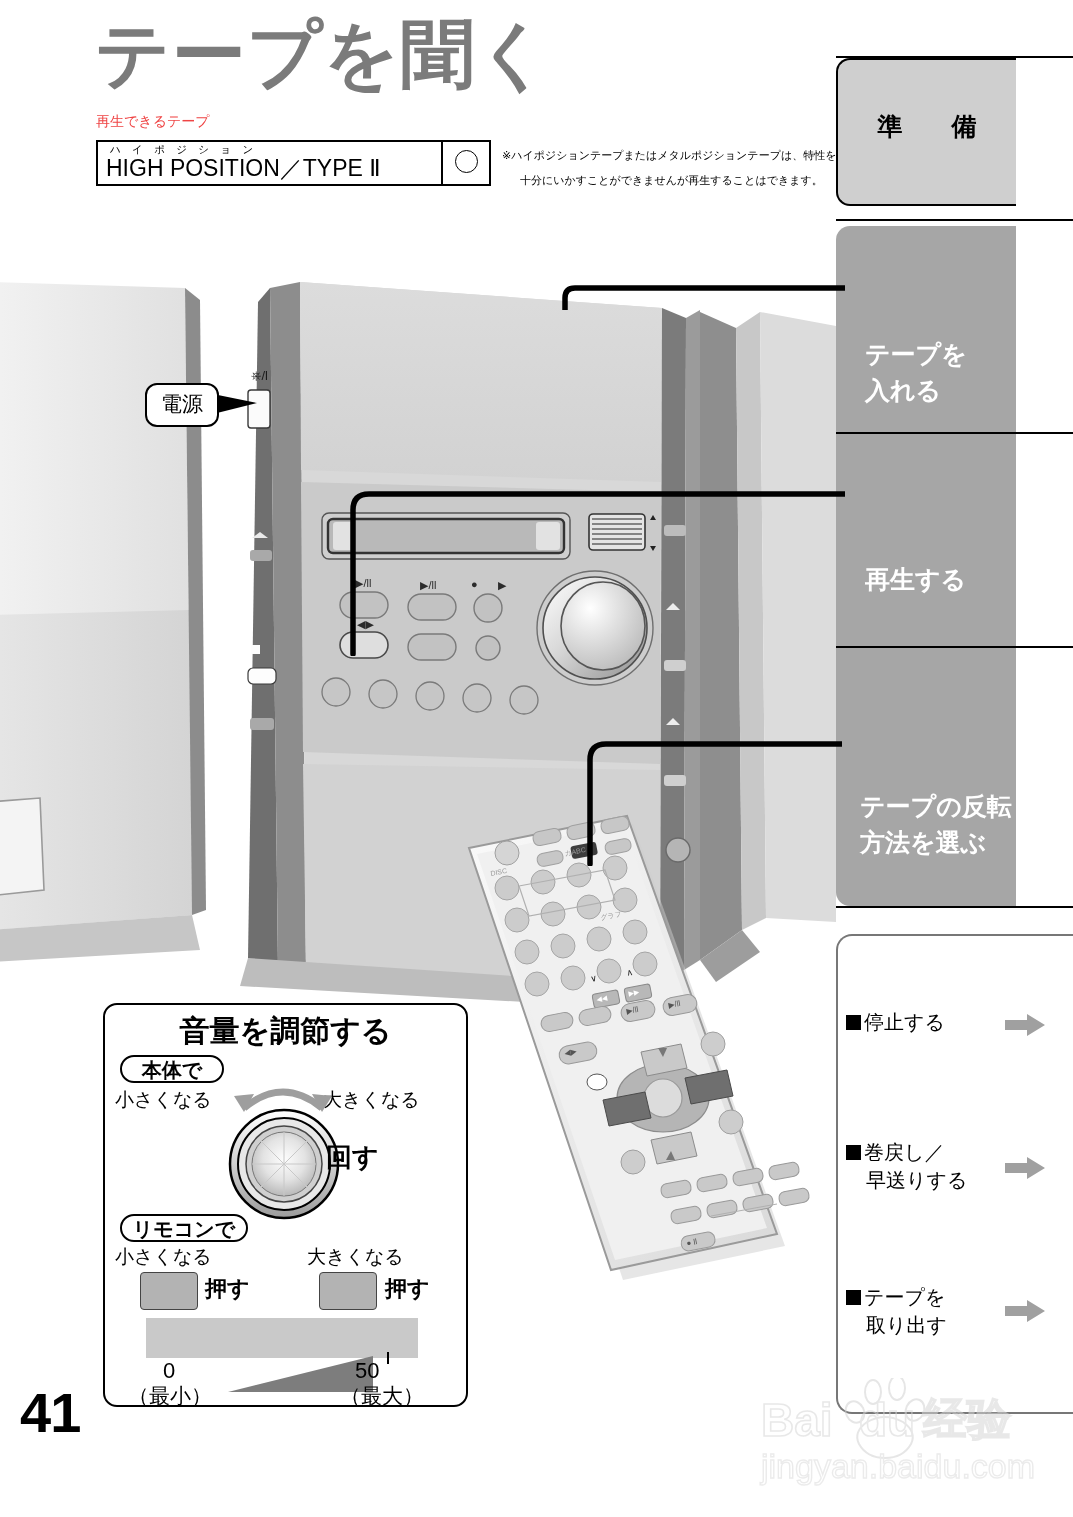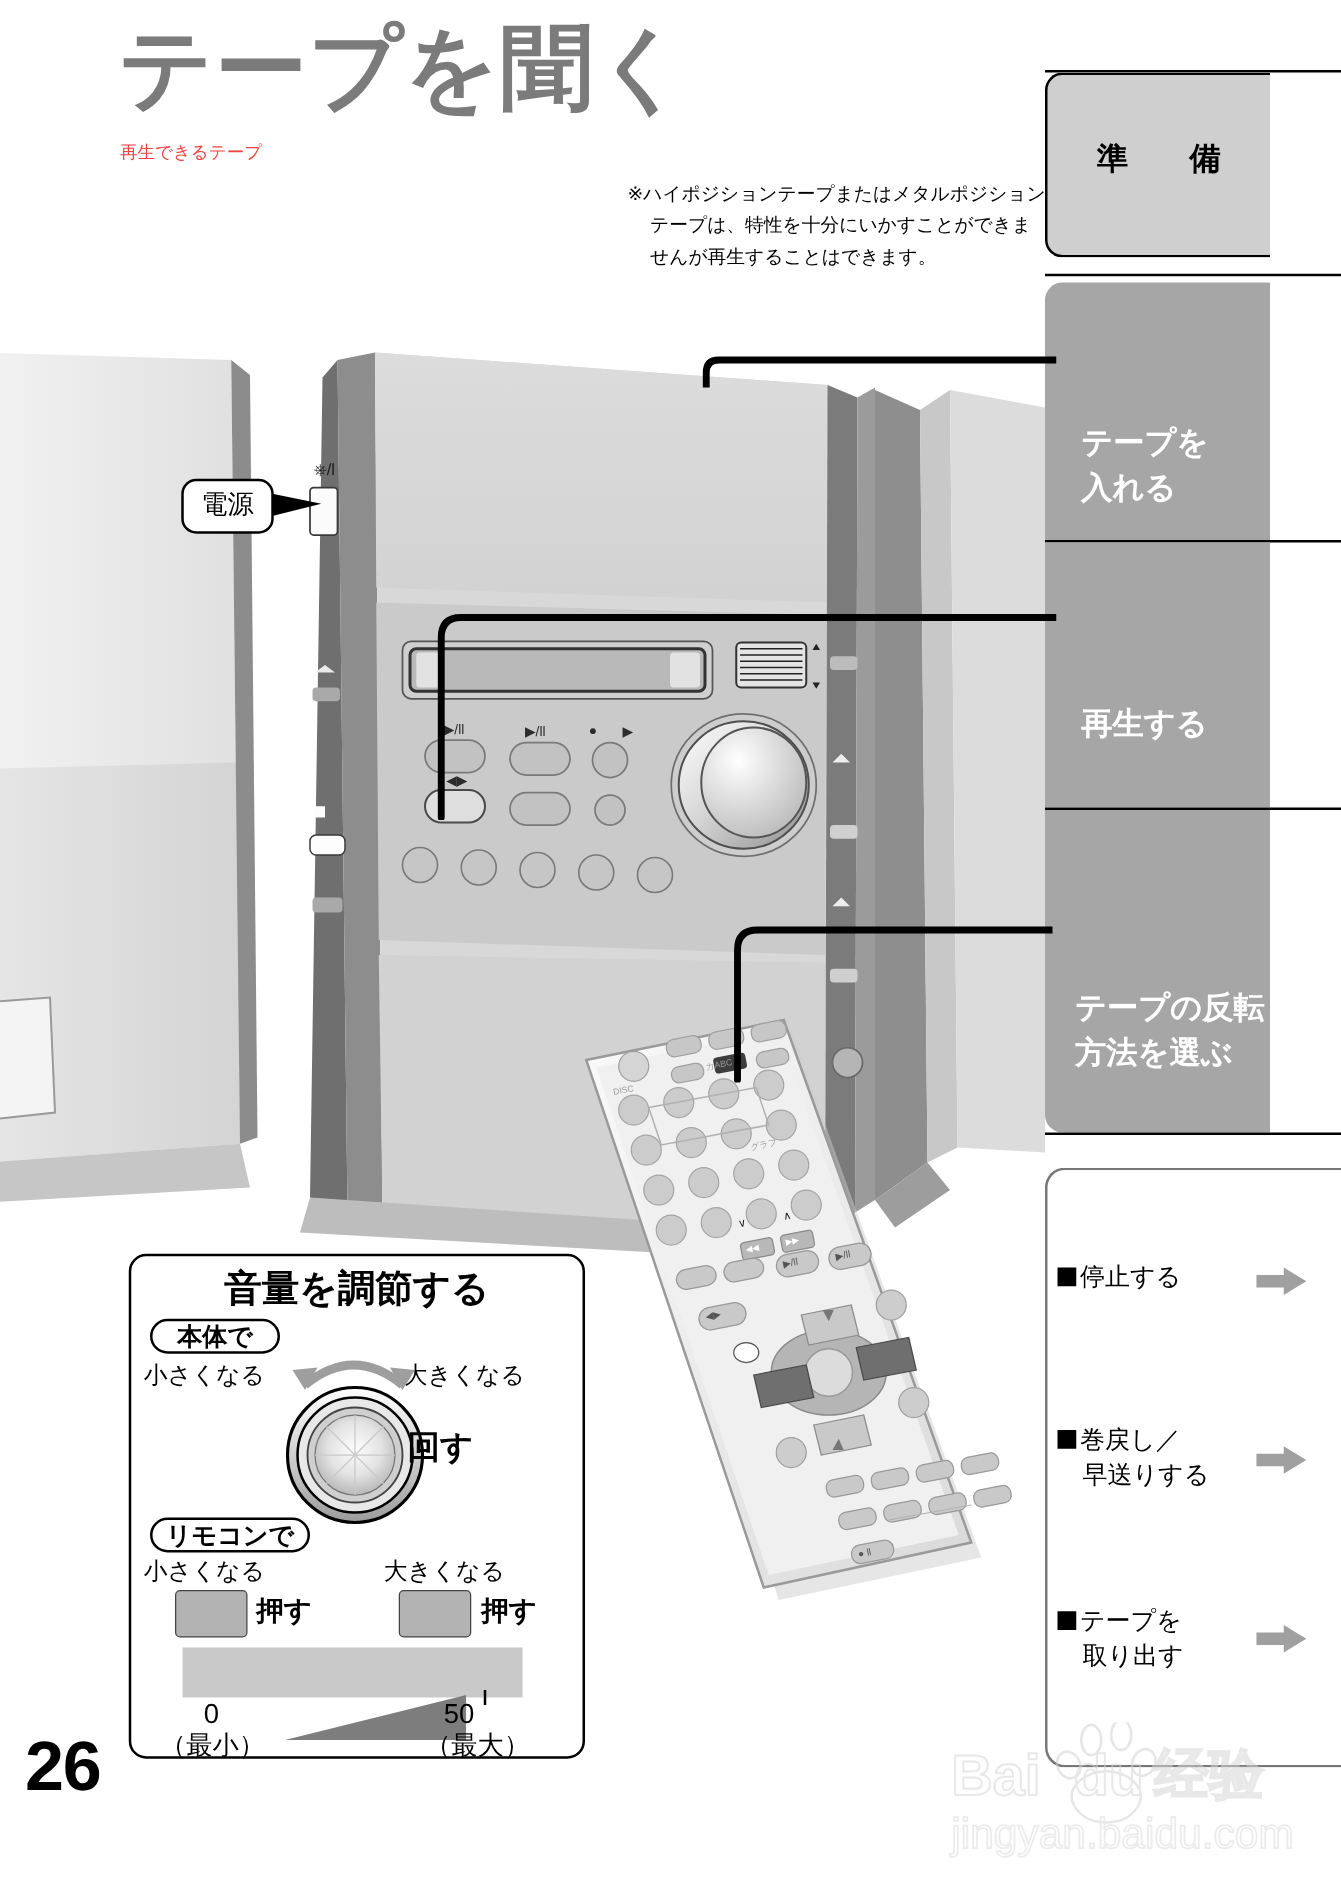--- a/index.html
+++ b/index.html
@@ -18,21 +18,21 @@
   #tape-table td{border:1px solid #000;padding:0;vertical-align:middle;}
   #tape-table td.name{padding:1px 4px 3px 8px;}
   #tape-table td.mark{width:46px;text-align:center;border-left:2px solid #000;}
   .ruby{font-size:10.5px;letter-spacing:4.2px;color:#000;height:13px;line-height:13px;
         white-space:nowrap;padding-left:4px;}
   .tname{font-size:23px;line-height:25px;white-space:nowrap;font-weight:400;}
   .circ{display:inline-block;width:21px;height:21px;border:1.6px solid #000;
     border-radius:50%;}
 
   
-  #note{left:502px;top:143px;width:320px;font-size:15px;line-height:25px;
+  #note{left:502px;top:143px;width:320px;font-size:11px;line-height:25px;
     text-indent:-18px;padding-left:18px;}
 
   
   .tab{position:absolute;left:836px;width:180px;}
   .tabline{position:absolute;left:836px;width:237px;height:2px;background:#000;}
   #tab-prep{top:58px;height:148px;background:#cfcfcf;border:2.5px solid #000;
     border-right:none;border-radius:14px 0 0 14px;box-sizing:border-box;}
   #tab-prep .lbl{position:absolute;left:0;right:0;top:50px;text-align:center;
     font-size:25px;font-weight:bold;letter-spacing:12px;text-indent:12px;color:#000;}
   .gtab{background:#a6a6a6;color:#fff;font-size:25px;font-weight:bold;line-height:36px;}
@@ -104,20 +104,27 @@
   #watermark{left:755px;top:1378px;width:300px;height:120px;opacity:.55;z-index:9;}
 </style>
 </head>
 <body>
 
 <div class="abs" id="page-title">テープを聞く</div>
 <div class="abs" id="subhead">再生できるテープ</div>
 
 <table id="tape-table" class="abs">
   <tbody>
+  <tr>
+    <td class="name">
+      <div class="ruby">ハ イ  ポ ジ シ ョ ン</div>
+      <div class="tname">HIGH POSITION／TYPE Ⅱ</div>
+    </td>
+    <td class="mark"><span class="circ"></span></td>
+  </tr>
 </tbody>
   </table>
 
 <div class="abs" id="note">※ハイポジションテープまたはメタルポジションテープは、特性を十分にいかすことができませんが再生することはできます。</div>
 
 <div class="tabline" style="top:56px;"></div>
 <div class="tab" id="tab-prep">
   <div class="lbl">準　備</div>
 </div>
 <div class="tabline" style="top:219px;"></div>
@@ -476,21 +483,21 @@
 <div class="abs" id="vol-bar"></div>
 <div class="abs" id="tick"></div>
 <svg class="abs" style="left:228px;top:1356px;" width="145" height="38" viewBox="0 0 145 38">
   <polygon points="0,36 145,0 145,36" fill="#7d7d7d"></polygon>
 </svg>
 <div class="abs" id="min-num">0</div>
 <div class="abs" id="max-num">50</div>
 <div class="abs" id="min-lab">（最小）</div>
 <div class="abs" id="max-lab">（最大）</div>
 
-<div class="abs" id="pagenum">26</div>
+<div class="abs" id="pagenum">41</div>
 
 <svg class="abs" id="watermark" viewBox="0 0 300 120">
   <g fill="none" stroke="#d2d2d2" stroke-width="2">
     <ellipse cx="118" cy="14" rx="8" ry="12"></ellipse>
     <ellipse cx="142" cy="10" rx="8" ry="12"></ellipse>
     <ellipse cx="100" cy="34" rx="9" ry="11" transform="rotate(-25 100 34)"></ellipse>
     <ellipse cx="160" cy="32" rx="9" ry="11" transform="rotate(25 160 32)"></ellipse>
     <path d="M112 44 q18 -10 36 0 q14 10 8 22 q-8 14 -26 14 q-18 0 -26 -14 q-6 -12 8 -22 Z"></path>
   </g>
   <text x="6" y="58" font-size="46" font-weight="bold" fill="none" stroke="#d6d6d6" stroke-width="1.6" font-family="Liberation Sans, sans-serif">Bai</text>

